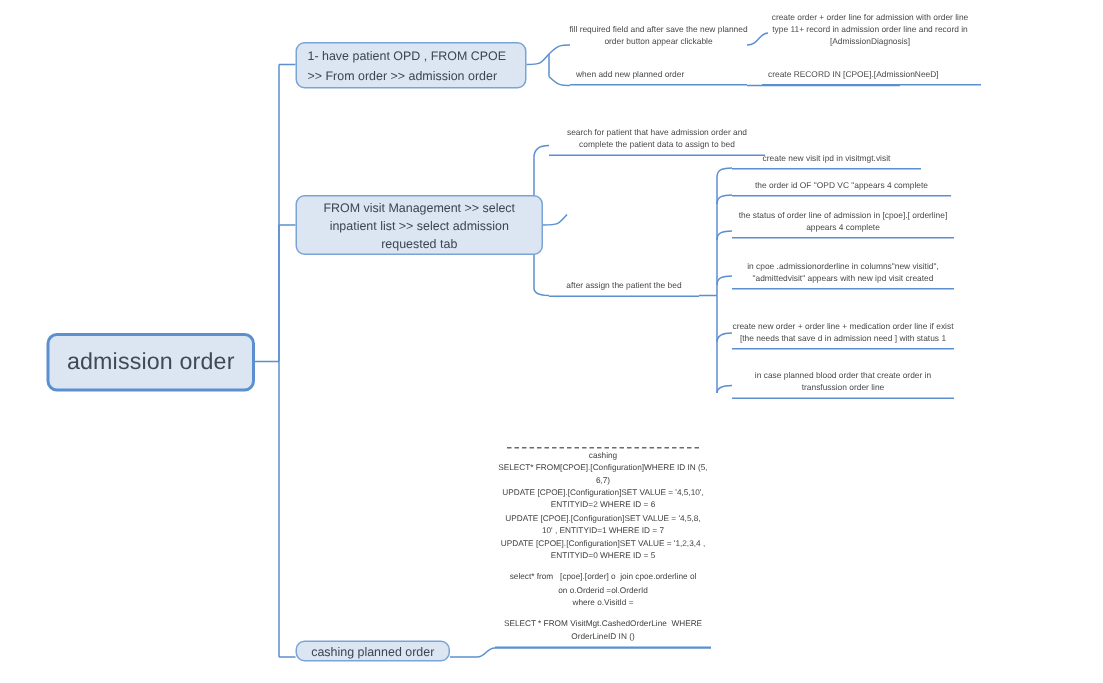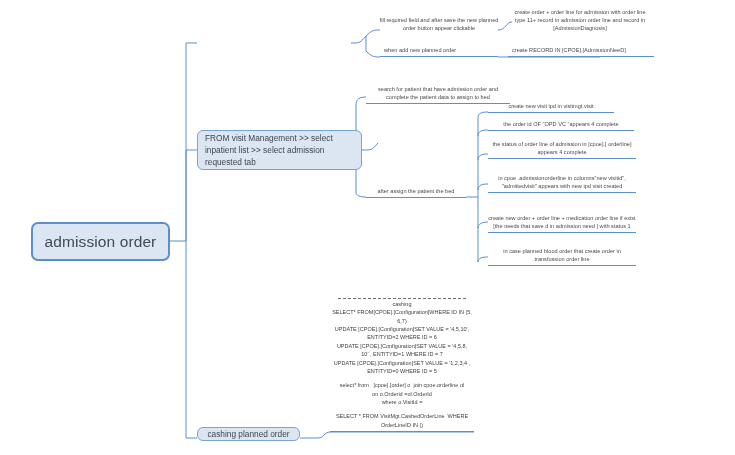--- a/index.html
+++ b/index.html
@@ -155,38 +155,41 @@
       <path d="M300 438 L318 438"></path>
       <path d="M318 438 C 324 438, 324 432, 330 432"></path>
       <path d="M330 432 L474 432"></path>
     </g>
   </svg>
 
   <div class="node root" style="left:31px; top:222px; width:139px; height:39px;">
     <span>admission order</span>
   </div>
 
+  <div class="node lvl1" style="left:197px; top:28px; width:154px; height:31px;">
+    <span>1- have patient  OPD  , FROM CPOE &gt;&gt; From order  &gt;&gt;  admission order</span>
+  </div>
 
   <div class="node note" style="left:378px; top:10px; width:122px; height:22px;">
     <span>fill required field and after save the new planned order button  appear clickable</span>
   </div>
 
   <div class="node note" style="left:510px; top:4px; width:140px; height:28px;">
     <span>create order + order line for admission  with order line type 11+   record in admission order line  and record in [AdmissionDiagnosis]</span>
   </div>
 
   <div class="node leaf left" style="left:380px; top:43px; width:118px; height:14px;">
     <span>when add new planned order</span>
   </div>
 
   <div class="node leaf left" style="left:508px; top:43px; width:146px; height:14px;">
     <span>create RECORD IN [CPOE].[AdmissionNeeD]</span>
   </div>
 
-  <div class="node lvl1" style="left:197px; top:130px; width:165px; height:40px;">
+  <div class="node lvl1" style="left:197px; top:130px; width:165px; height:40px;text-align:center;">
     <span>FROM visit Management  &gt;&gt; select inpatient list &gt;&gt;  select admission requested  tab</span>
   </div>
 
   <div class="node leaf" style="left:366px; top:81px; width:144px; height:23px;">
     <span>search for patient that have  admission order and complete the  patient data to assign to bed</span>
   </div>
 
   <div class="node leaf" style="left:366px; top:184px; width:100px; height:14px;">
     <span>after assign the patient the bed</span>
   </div>

